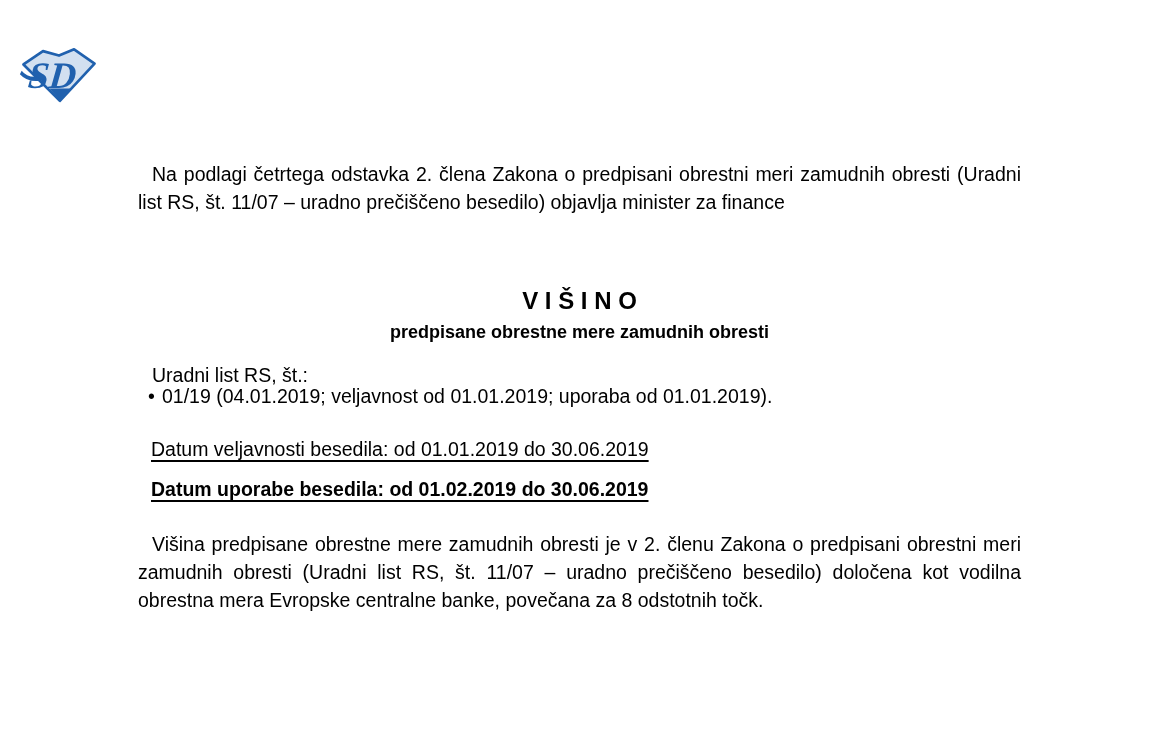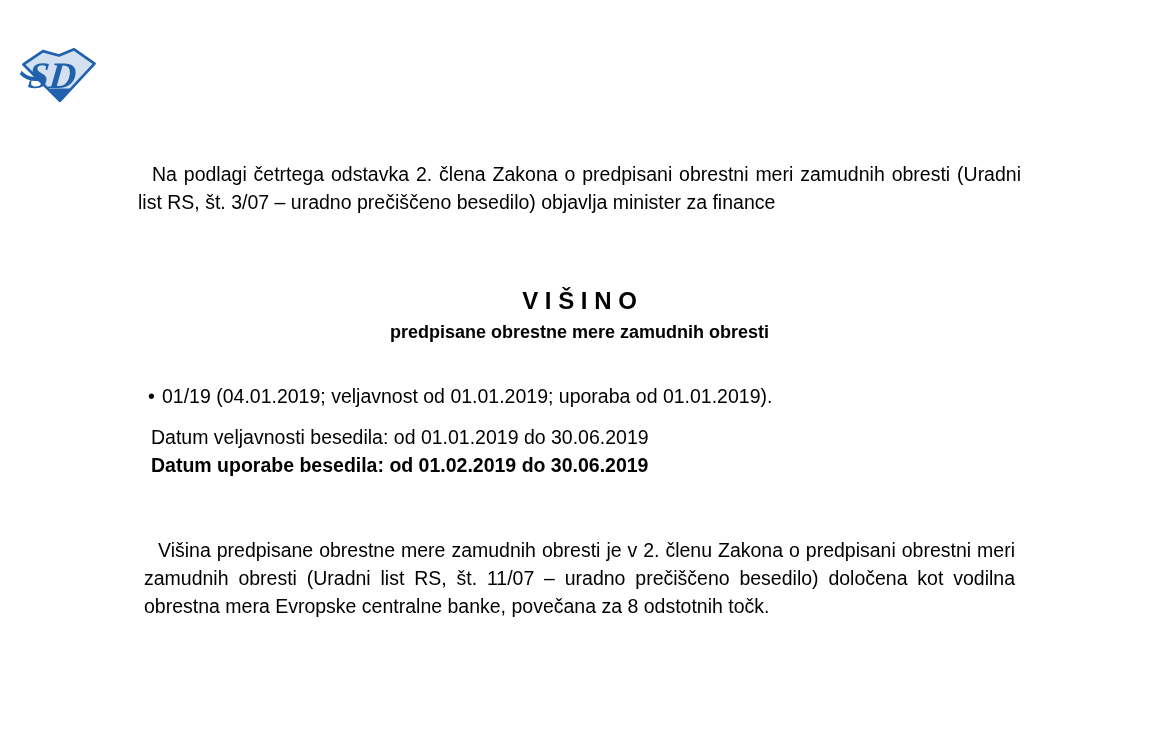--- a/index.html
+++ b/index.html
@@ -64,57 +64,60 @@
   .gazette-item .bullet {
     display: inline-block;
     width: 14px;
   }
   .validity {
     position: absolute;
     left: 151px;
     top: 423px;
   }
   .validity div {
+    text-decoration: underline;
     text-decoration-thickness: 2px;
     text-underline-offset: 4px;
+    margin-top: 12px;
   }
   .validity .bold-line {
     font-weight: bold;
   }
   .body-text {
     position: absolute;
     left: 138px;
     top: 530px;
     width: 883px;
     text-align: justify;
   }
   .body-text p {
-    margin: 6px;
+    margin: 0;
     text-indent: 14px;
   }
 </style>
 </head>
 <body>
 
 <div class="page">
 
   <svg class="logo" viewBox="0 0 90 64" aria-hidden="true">
     <polygon points="5,19 27,4 45,9 62,2 85,18 46,60" fill="#d2e0f0" stroke="#2061ae" stroke-width="3" stroke-linejoin="round"></polygon>
     <polygon points="34,46 58,46 46,59" fill="#2061ae"></polygon>
     <path d="M1,30 Q10,40 26,37 L24,32 Q10,35 3,26 Z" fill="#2061ae"></path>
     <text x="14" y="46" font-family="Liberation Serif, serif" font-style="italic" font-weight="bold" font-size="42" fill="#2061ae" transform="skewX(-6)">SD</text>
   </svg>
 
-  <div class="intro">Na podlagi četrtega odstavka 2. člena Zakona o predpisani obrestni meri zamudnih obresti (Uradni list RS, št. 3/07 – uradno prečiščeno besedilo) objavlja minister za finance</div>
+  <div class="intro">Na podlagi četrtega odstavka 2. člena Zakona o predpisani obrestni meri zamudnih obresti (Uradni list RS, št. 11/07 – uradno prečiščeno besedilo) objavlja minister za finance</div>
 
   <div class="title-block">
     <div class="title-line1">V I Š I N O</div>
     <div class="title-line2">predpisane obrestne mere zamudnih obresti</div>
   </div>
 
+  <div class="gazette-label">Uradni list RS, št.:</div>
 
   <div class="gazette-item">
     <span class="bullet">•</span><span>01/19 (04.01.2019; veljavnost od 01.01.2019; uporaba od 01.01.2019).</span>
   </div>
 
   <div class="validity">
     <div>Datum veljavnosti besedila: od 01.01.2019 do 30.06.2019</div>
     <div class="bold-line">Datum uporabe besedila: od 01.02.2019 do 30.06.2019</div>
   </div>
 

